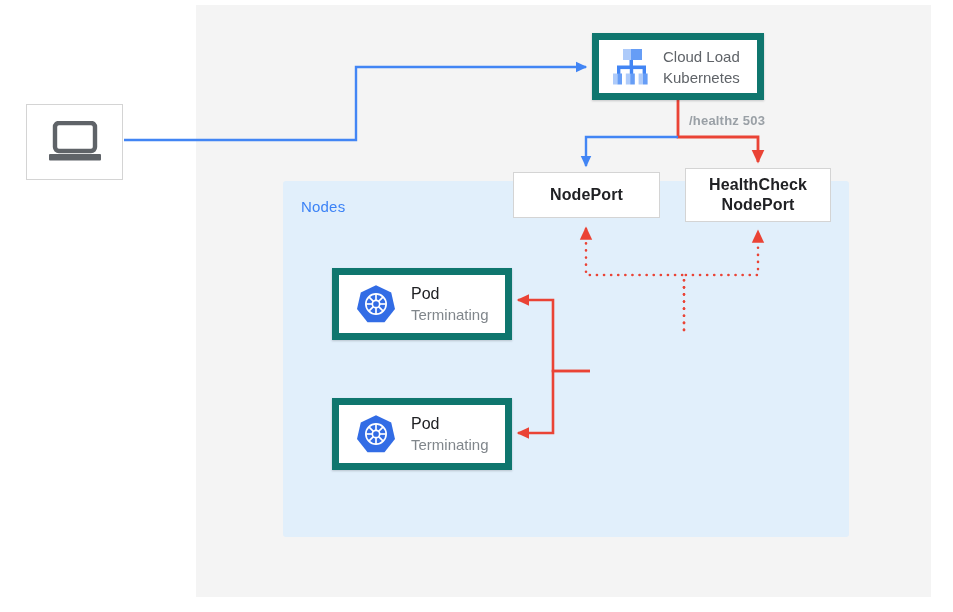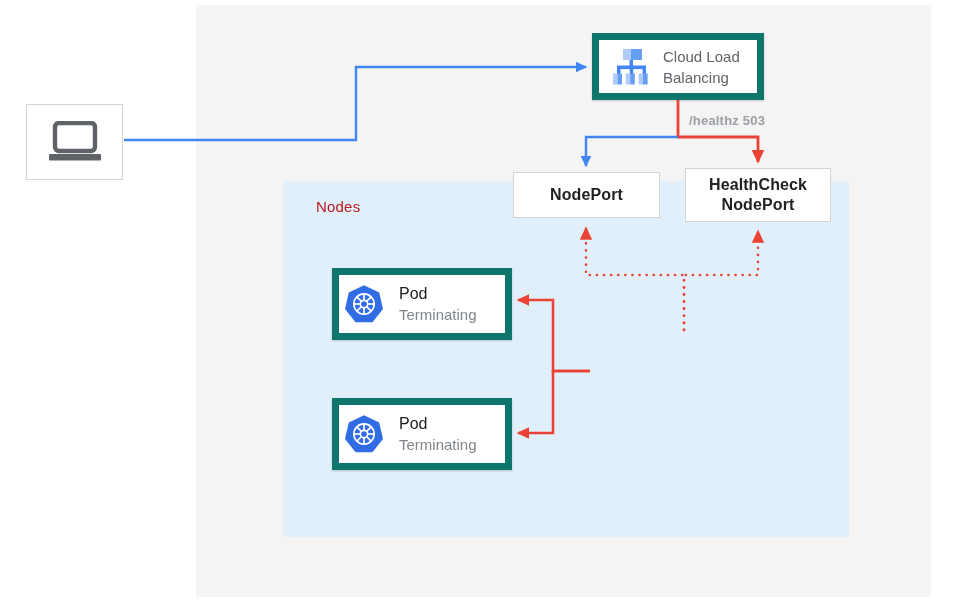--- a/index.html
+++ b/index.html
@@ -29,24 +29,24 @@
     position: absolute;
     left: 283px;
     top: 181px;
     width: 566px;
     height: 356px;
     background: #e1effb;
     border-radius: 3px;
   }
   .nodes-label {
     position: absolute;
-    left: 316px;
+    left: 301px;
     top: 198px;
     font-size: 15px;
-    color: #b91c1c;
+    color: #3b82f6;
     letter-spacing: 0.2px;
   }
   
   .card {
     position: absolute;
     background: #ffffff;
     border: 1px solid #dadce0;
     box-sizing: border-box;
     display: flex;
     align-items: center;
@@ -107,21 +107,21 @@
     font-weight: bold;
     color: #202124;
     line-height: 20px;
     letter-spacing: 0.1px;
   }
   
   .pod-box {
     width: 180px;
     height: 72px;
     left: 332px;
-    padding-left: 4px;
+    padding-left: 16px;
   }
   #pod-box-1 { top: 268px; }
   #pod-box-2 { top: 398px; }
   #kubeproxy-box {
     left: 592px;
     top: 335px;
     width: 184px;
     height: 72px;
     padding-left: 14px;
   }
@@ -217,21 +217,21 @@
 
       <rect x="4" y="26.5" width="4.4" height="11" fill="#aecbfa"></rect>
       <rect x="8.4" y="26.5" width="4.6" height="11" fill="#669df6"></rect>
       <rect x="16.8" y="26.5" width="4.4" height="11" fill="#aecbfa"></rect>
       <rect x="21.2" y="26.5" width="4.6" height="11" fill="#669df6"></rect>
       <rect x="29.6" y="26.5" width="4.4" height="11" fill="#aecbfa"></rect>
       <rect x="34" y="26.5" width="4.6" height="11" fill="#669df6"></rect>
     </svg>
     <div class="clb-text">
       <div>Cloud Load</div>
-      <div>Balancing</div>
+      <div>Kubernetes</div>
     </div>
   </div>
 
   <div class="card-plain" id="nodeport-box">
     <div class="np-title">NodePort</div>
   </div>
 
   <div class="card-plain" id="hc-nodeport-box">
     <div>
       <div class="np-title">HealthCheck</div>

